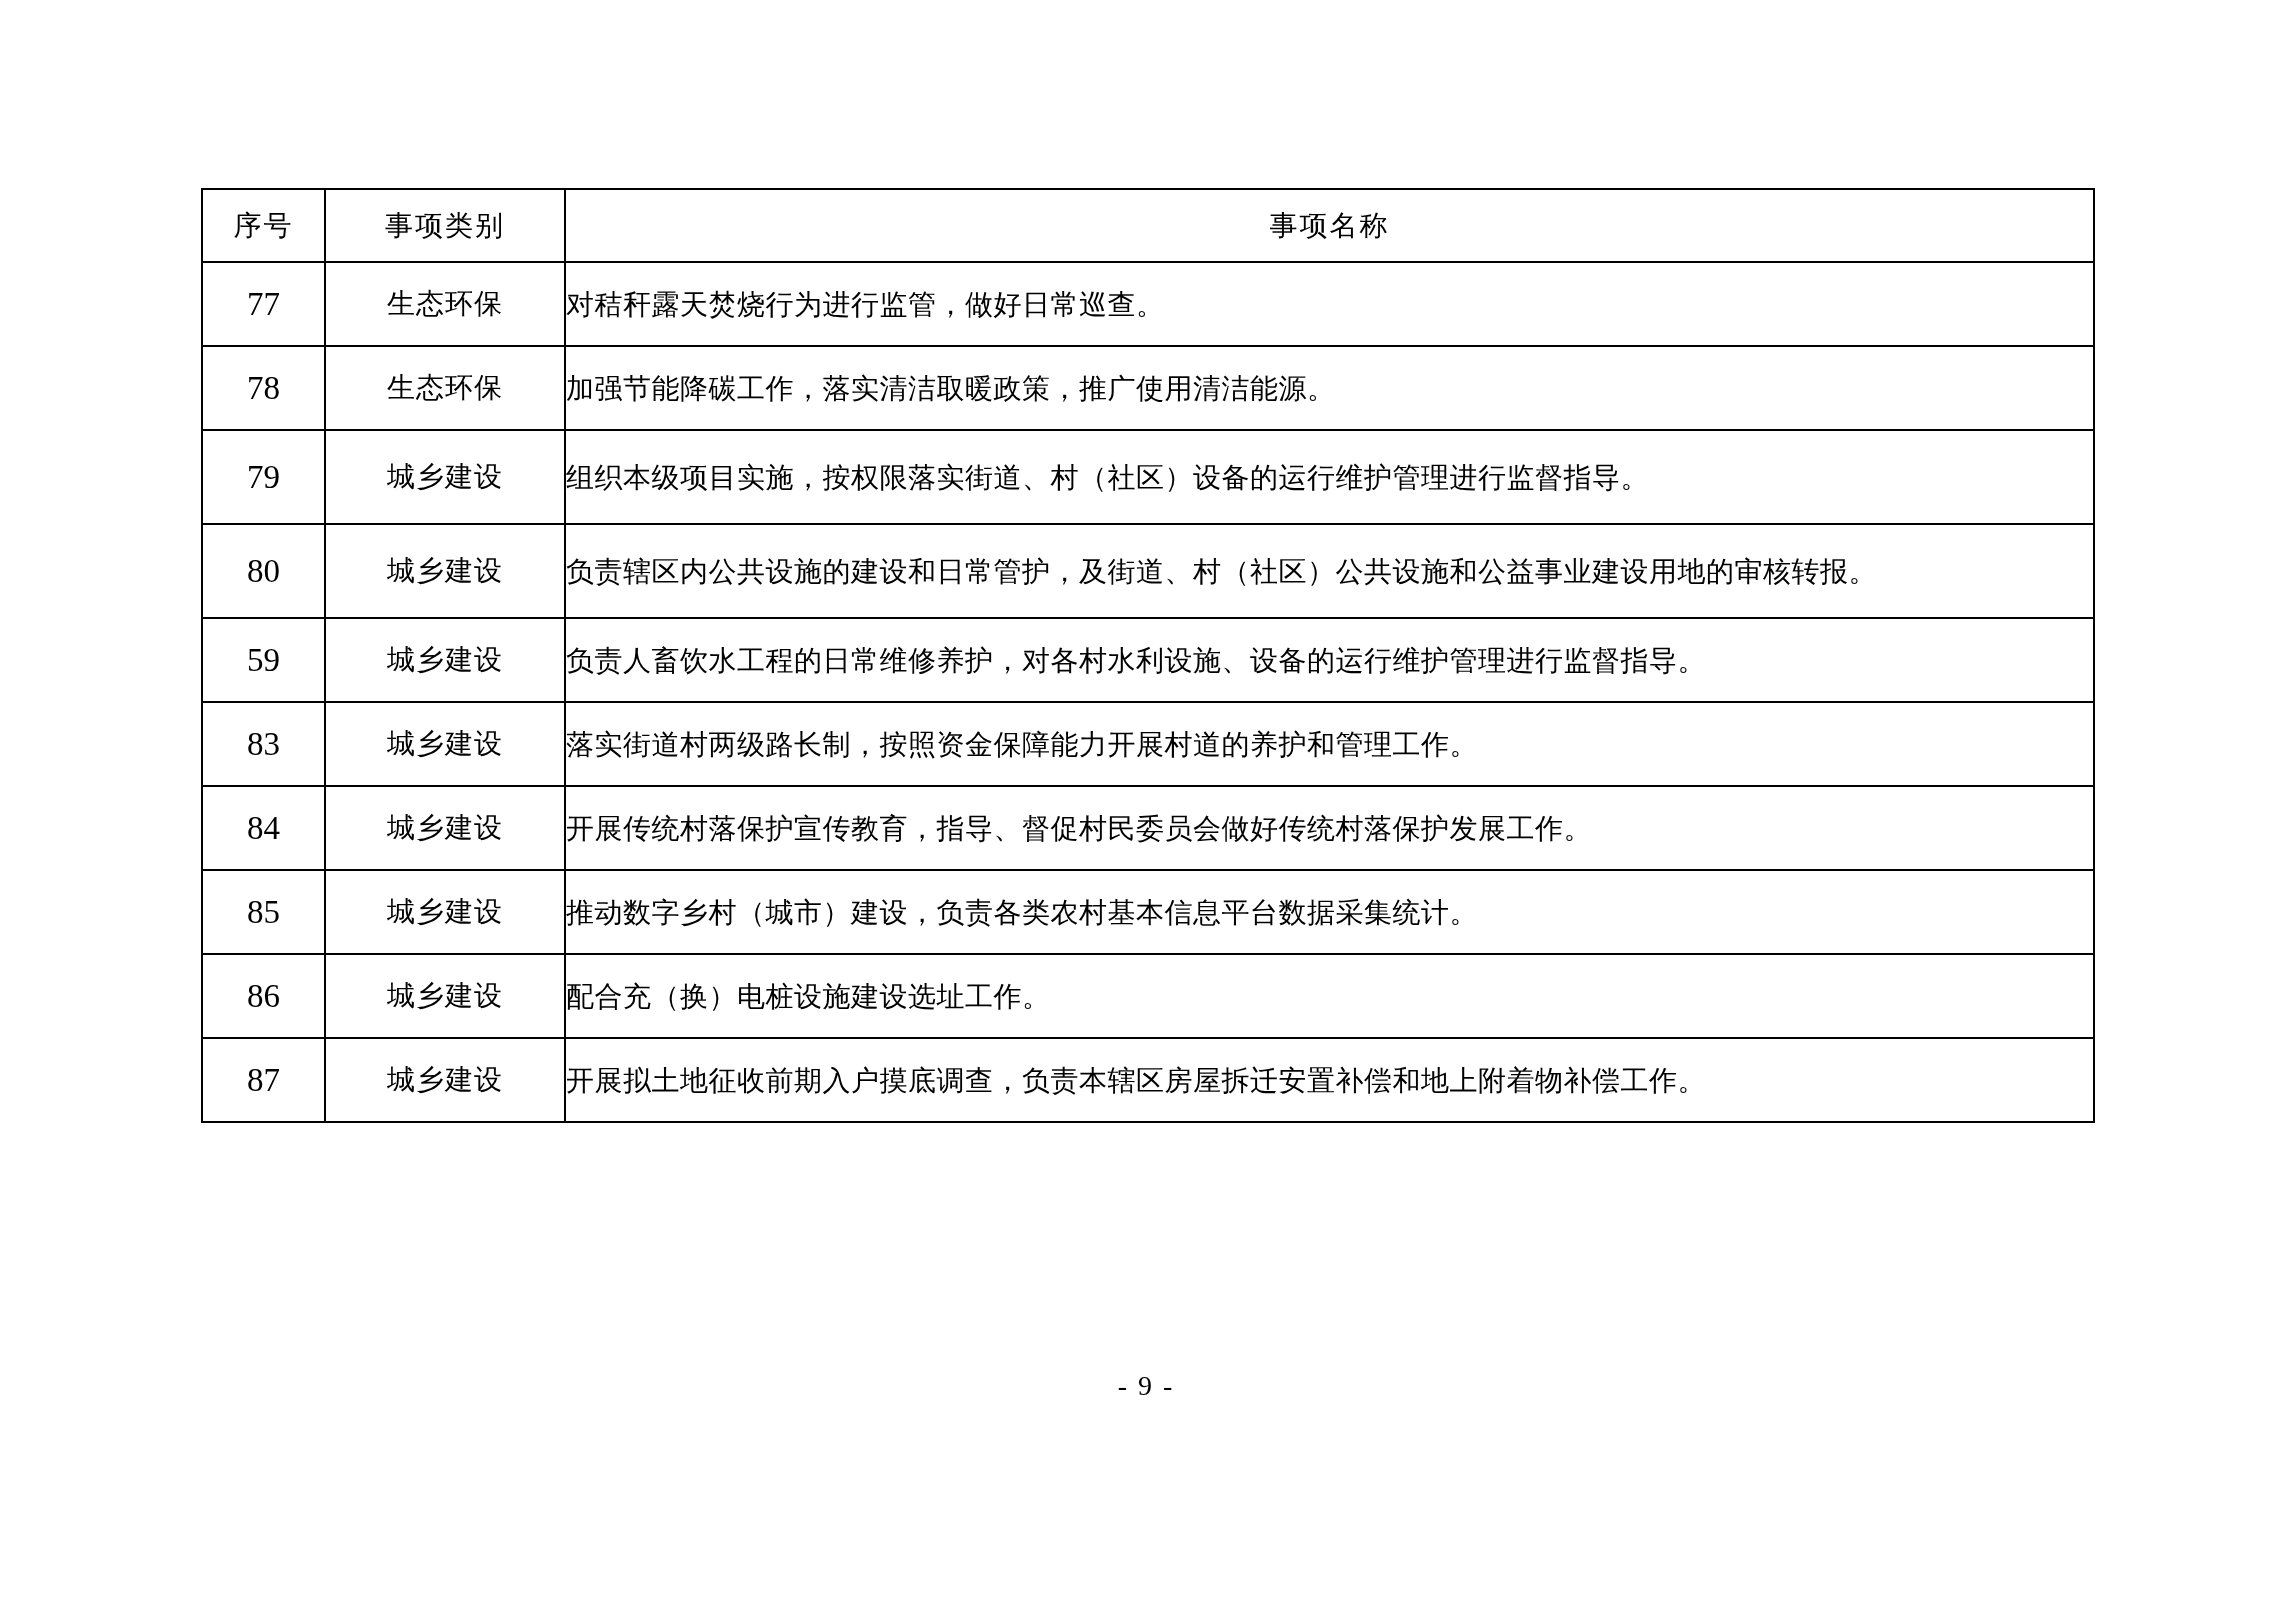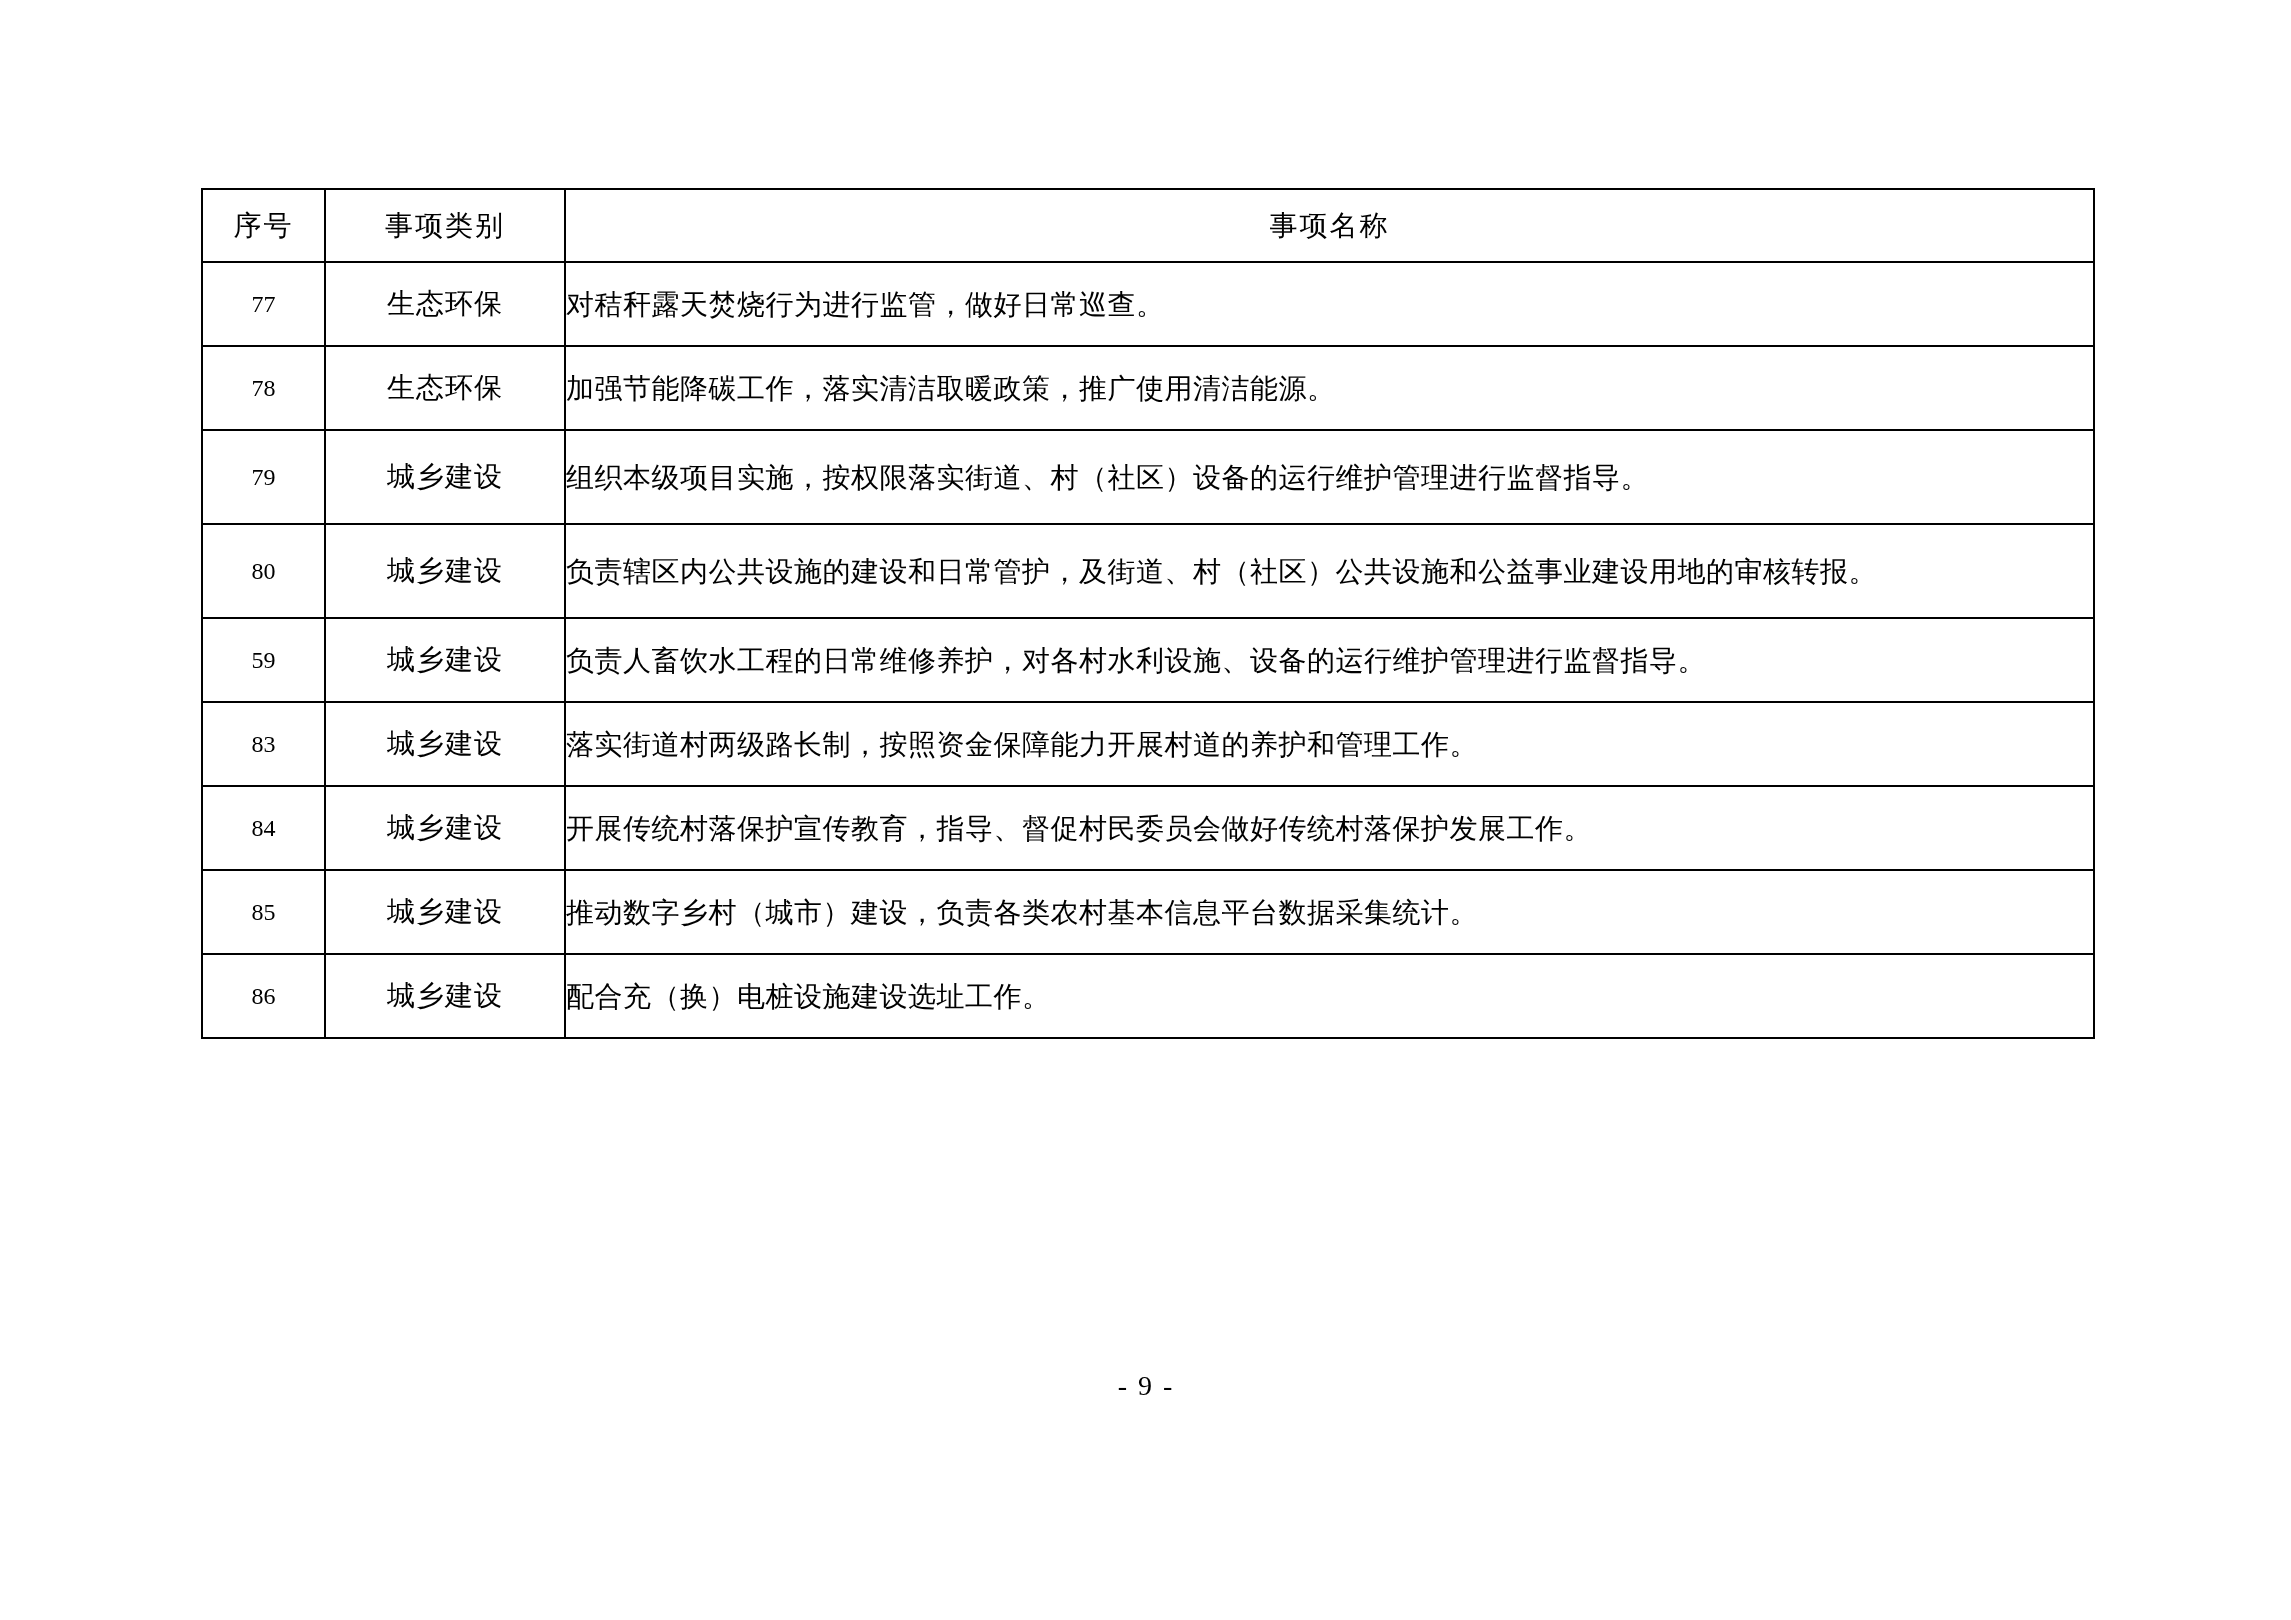--- a/index.html
+++ b/index.html
@@ -43,21 +43,21 @@
   }
   th.head-cell {
     height: 71px;
     font-weight: normal;
     font-size: 28px;
     text-align: center;
     letter-spacing: 2px;
   }
   td.seq-cell {
     text-align: center;
-    font-size: 24px;
+    font-size: 33px;
     font-family: "Liberation Serif", serif;
   }
   td.cat-cell {
     text-align: center;
     font-size: 28px;
     letter-spacing: 1px;
     font-family: Liberation Serif, serif;
   }
   td.name-cell {
     text-align: left;
@@ -138,20 +138,25 @@
         <tr class="row-h1">
           <td class="seq-cell">85</td>
           <td class="cat-cell">城乡建设</td>
           <td class="name-cell">推动数字乡村（城市）建设，负责各类农村基本信息平台数据采集统计。</td>
         </tr>
         <tr class="row-h1">
           <td class="seq-cell">86</td>
           <td class="cat-cell">城乡建设</td>
           <td class="name-cell">配合充（换）电桩设施建设选址工作。</td>
         </tr>
+        <tr class="row-h1">
+          <td class="seq-cell">87</td>
+          <td class="cat-cell">城乡建设</td>
+          <td class="name-cell">开展拟土地征收前期入户摸底调查，负责本辖区房屋拆迁安置补偿和地上附着物补偿工作。</td>
+        </tr>
       </tbody>
     </table>
   </div>
 
   <div class="page-number">- 9 -</div>
 
 </div>
 
 
 </body></html>

